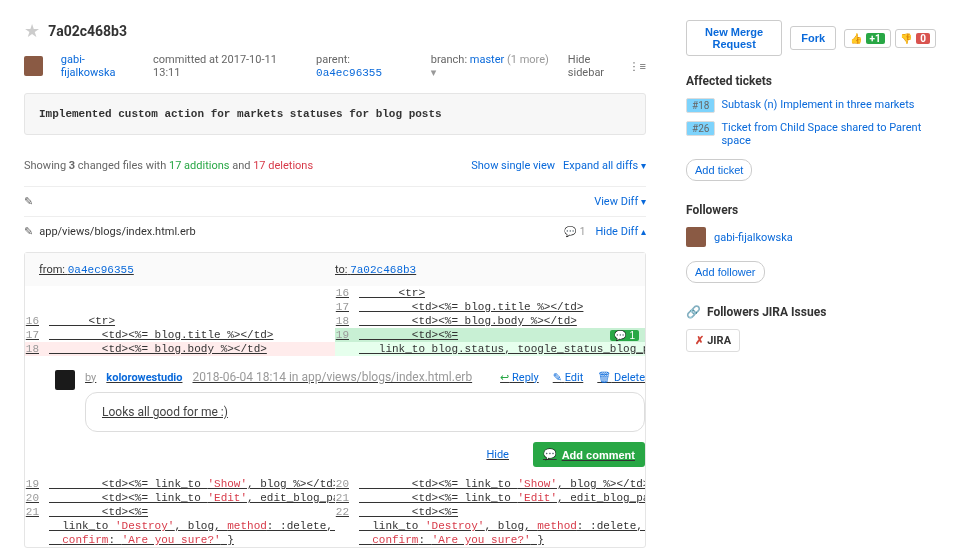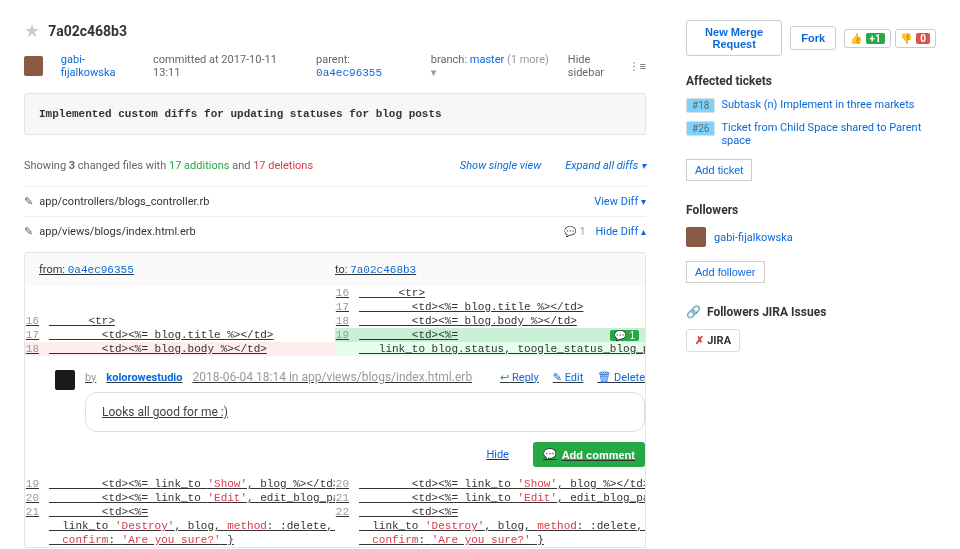--- a/index.html
+++ b/index.html
@@ -15,21 +15,21 @@
 .meta-row { display: flex; align-items: center; gap: 18px; font-size: 11px; color: #666; margin-bottom: 14px; }
 .avatar { width: 20px; height: 20px; background: #8a5a44; border-radius: 2px; display: inline-block; }
 .avatar.dark { background: #1a1a1a; }
 .link { color: #0969da; text-decoration: none; }
 .mono { font-family: "Courier New", monospace; }
 .hide-sidebar { margin-left: auto; color: #666; cursor: pointer; display: flex; align-items: center; gap: 4px; }
 
 .commit-msg { background: #f7f7f7; border: 1px solid #e5e5e5; border-radius: 3px; padding: 14px; font-family: "Courier New", monospace; font-size: 11px; font-weight: bold; margin-bottom: 24px; }
 
 .stats-row { display: flex; align-items: center; font-size: 11px; color: #666; margin-bottom: 14px; }
-.stats-row .right { margin-left: auto; display: flex; gap: 24px; font-style: italic; }
+.stats-row .right { margin-left: auto; display: flex; gap: 8px; }
 .green { color: #28a745; }
 .red { color: #d73a49; }
 .bold { font-weight: bold; }
 
 .file-row { display: flex; align-items: center; gap: 6px; padding: 8px 0; font-size: 11px; border-top: 1px solid #eee; }
 .file-row .right { margin-left: auto; display: flex; align-items: center; gap: 10px; }
 .pencil { color: #666; font-size: 11px; }
 .chev { color: #0969da; font-size: 10px; }
 
 .diff-panel { border: 1px solid #e5e5e5; border-radius: 3px; margin-top: 6px; text-decoration: underline; }
@@ -65,21 +65,21 @@
 .btn { border: 1px solid #ccc; background: #fff; border-radius: 3px; padding: 5px 10px; font-size: 11px; cursor: pointer; color: #0969da; font-weight: 600; }
 .vote { display: flex; gap: 4px; }
 .vote-btn { border: 1px solid #ccc; border-radius: 3px; padding: 3px 5px; display: flex; align-items: center; gap: 3px; font-size: 10px; cursor: pointer; background: #fff; }
 .vote-badge { border-radius: 2px; padding: 0 4px; color: #fff; font-size: 10px; font-weight: bold; }
 .vg { background: #28a745; }
 .vr { background: #d9534f; }
 
 .section-h { font-size: 12px; font-weight: bold; margin-bottom: 10px; }
 .ticket-row { display: flex; gap: 6px; align-items: flex-start; margin-bottom: 8px; font-size: 11px; }
 .ticket-badge { background: #7dd3fc; border: 1px solid #ddd; border-radius: 2px; padding: 1px 5px; font-size: 10px; color: #666; }
-.btn-sm { border: 1px solid #ccc; border-radius: 0; padding: 4px 8px; font-size: 11px; color: #0969da; background: #fff; cursor: pointer; margin-top: 4px; }
+.btn-sm { border: 1px solid #ccc; border-radius: 10px; padding: 4px 8px; font-size: 11px; color: #0969da; background: #fff; cursor: pointer; margin-top: 4px; }
 
 .section { margin-bottom: 22px; }
 .follower-row { display: flex; align-items: center; gap: 8px; font-size: 11px; color: #0969da; margin-bottom: 10px; }
 .jira-head { display: flex; align-items: center; gap: 6px; font-size: 12px; font-weight: bold; }
 .jira-logo { border: 1px solid #ddd; border-radius: 3px; padding: 4px 8px; margin-top: 10px; font-size: 11px; font-weight: bold; color: #333; display: inline-flex; align-items: center; gap: 3px; }
 .jira-x { color: #d04437; }
 .comment-count { display:inline-flex; align-items:center; gap:3px; color:#999; font-size:10px; }
 </style>
 </head>
 <body>
@@ -105,37 +105,36 @@
         <a class="link">master</a>
         <span style="color:#999">(1 more)</span>
         <span style="color:#999">▾</span>
       </span>
       <span class="hide-sidebar">
         <span>Hide sidebar</span>
         <span>⋮≡</span>
       </span>
     </div>
 
-    <div class="commit-msg">Implemented custom diffs for updating statuses for blog posts</div>
+    <div class="commit-msg">Implemented custom action for markets statuses for blog posts</div>
 
     <div class="stats-row">
       <span>
         <span>Showing </span><span class="bold">3</span><span> changed files with </span><span class="green">17 additions</span><span> and </span><span class="red">17 deletions</span>
       </span>
       <span class="right">
         <a class="link">Show single view</a>
         <a class="link">
           <span>Expand all diffs</span> <span class="chev">▾</span>
         </a>
       </span>
     </div>
 
     <div class="file-row">
       <span class="pencil">✎</span>
-      <span>app/controllers/blogs_controller.rb</span>
       <span class="right">
         <a class="link">
           <span>View Diff</span> <span class="chev">▾</span>
         </a>
       </span>
     </div>
 
     <div class="file-row">
       <span class="pencil">✎</span>
       <span>app/views/blogs/index.html.erb</span>

